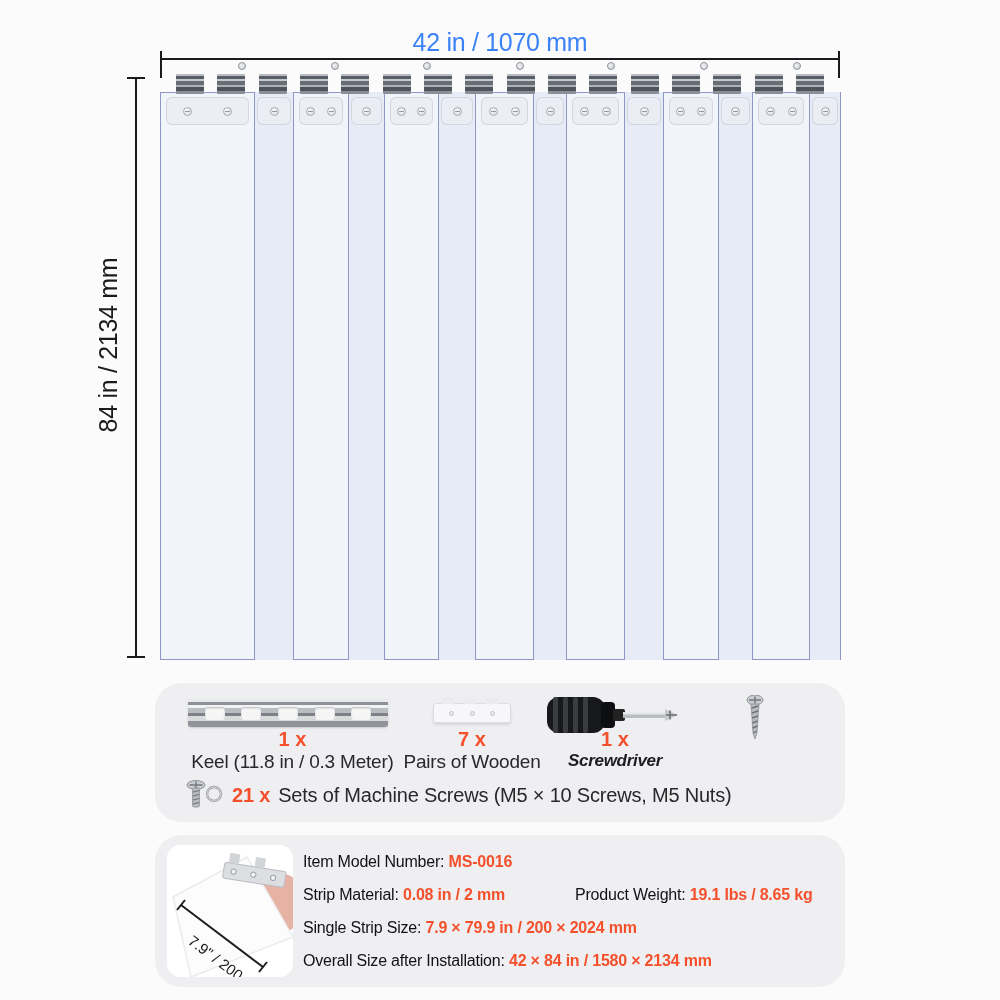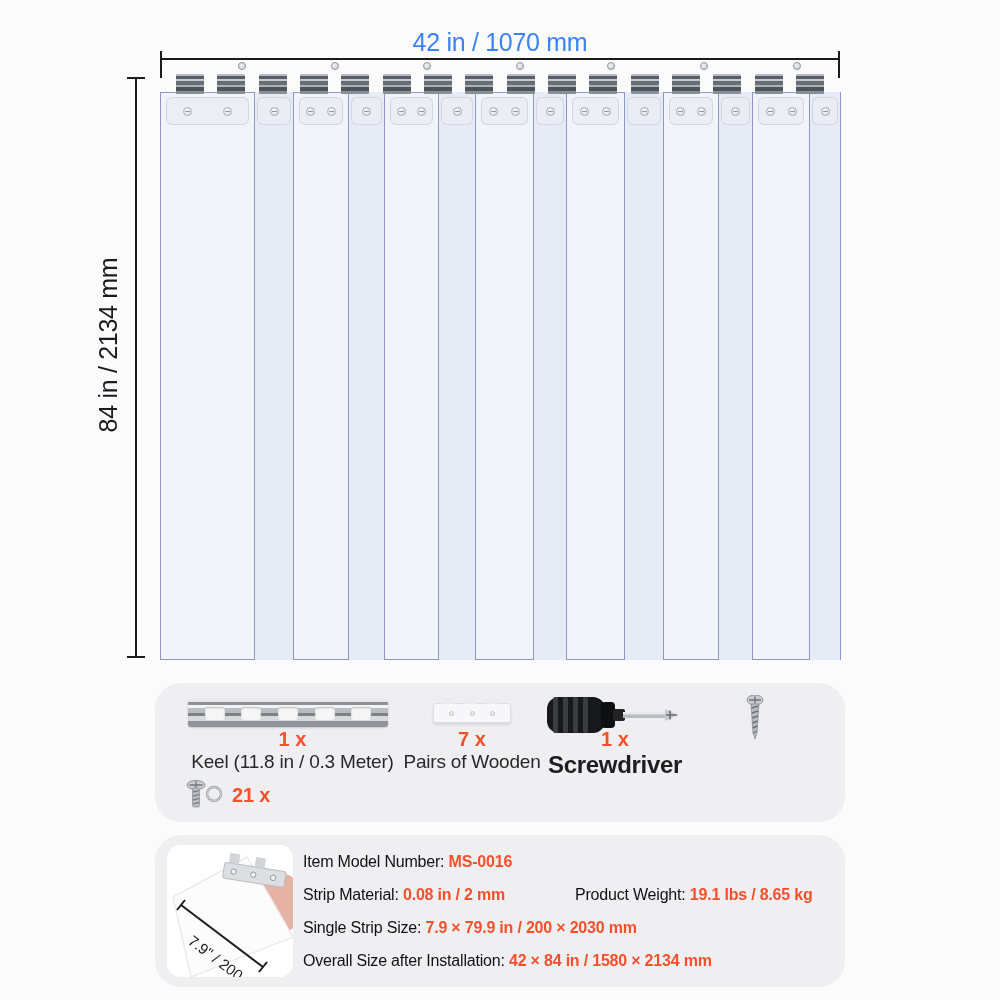--- a/index.html
+++ b/index.html
@@ -69,21 +69,21 @@
   
   .spec-photo { position:absolute; left:12px; top:10px; width:126px; height:132px; background:#ffffff;
                 border-radius:14px; overflow:hidden; }
 
   
   .spec-line { position:absolute; left:148px; right:8px; height:26px; font-size:16px; color:#121214; letter-spacing:-0.2px; white-space:nowrap; }
   .spec-line .v { color:#f4502c; font-weight:700; }
   .spec-line .col2 { position:absolute; left:272px; }
   .machine-row { position:absolute; left:31px; top:97px; display:flex; align-items:center; gap:8px;
                  font-size:20px; color:#28282a; letter-spacing:-0.2px; white-space:nowrap; }
-  .label-big { font-size:24px; font-weight:600; letter-spacing:-0.3px; color:#1e1e20; }
+  .label-big { font-size:17px; font-weight:600; letter-spacing:-0.3px; color:#1e1e20;font-style:italic; }
 </style>
 </head>
 <body>
 
 <div class="canvas">
 
   <div class="dim-top-label">42 in / 1070 mm</div>
   <div class="dim-h-line">
     <span class="tick t-left"></span>
     <span class="tick t-right"></span>
@@ -234,20 +234,21 @@
     <div class="machine-row">
       <svg width="38" height="30" viewBox="0 0 38 30">
         <ellipse cx="10" cy="5" rx="9" ry="4.5" fill="#c9ccd1" stroke="#8f939a"></ellipse>
         <path d="M3.5 5 L16.5 5 M10 1.5 L10 8.5" stroke="#74787e" stroke-width="1.4"></path>
         <rect x="6.5" y="8" width="7" height="19" rx="1.5" fill="#b8bbc0" stroke="#8f939a" stroke-width="0.8"></rect>
         <path d="M7 12 L13 10.5 M7 16 L13 14.5 M7 20 L13 18.5 M7 24 L13 22.5" stroke="#6f7378" stroke-width="1.2"></path>
         <circle cx="28" cy="14" r="7" fill="none" stroke="#9b9fa6" stroke-width="2.4"></circle>
         <circle cx="28" cy="14" r="7" fill="none" stroke="#d7dadd" stroke-width="1"></circle>
       </svg>
       <span class="count">21 x</span>
+      <span>Sets of Machine Screws (M5 × 10 Screws, M5 Nuts)</span>
     </div>
   </section>
 
   <section class="panel spec-box">
 
     <div class="spec-photo">
       <svg width="126" height="132" viewBox="0 0 126 132">
         <rect width="126" height="132" fill="#ffffff"></rect>
         <ellipse cx="112" cy="58" rx="26" ry="30" fill="#e6b2a4"></ellipse>
         <ellipse cx="96" cy="72" rx="18" ry="12" fill="#e9bcae"></ellipse>
@@ -268,20 +269,20 @@
     </div>
 
     <div class="spec-line" style="top:18px">
       <span>Item Model Number: </span><span class="v">MS-0016</span>
     </div>
     <div class="spec-line" style="top:51px">
       <span>Strip Material: </span><span class="v">0.08 in / 2 mm</span>
       <span class="col2"><span>Product Weight: </span><span class="v">19.1 lbs / 8.65 kg</span></span>
     </div>
     <div class="spec-line" style="top:84px">
-      <span>Single Strip Size:  </span><span class="v">7.9 × 79.9 in / 200 × 2030 mm</span>
+      <span>Single Strip Size:  </span><span class="v">7.9 × 79.9 in / 200 × 2024 mm</span>
     </div>
     <div class="spec-line" style="top:117px">
       <span>Overall Size after Installation:  </span><span class="v">42 × 84 in / 1580 × 2134 mm</span>
     </div>
   </section>
 
 </div>
 
 </body></html>

